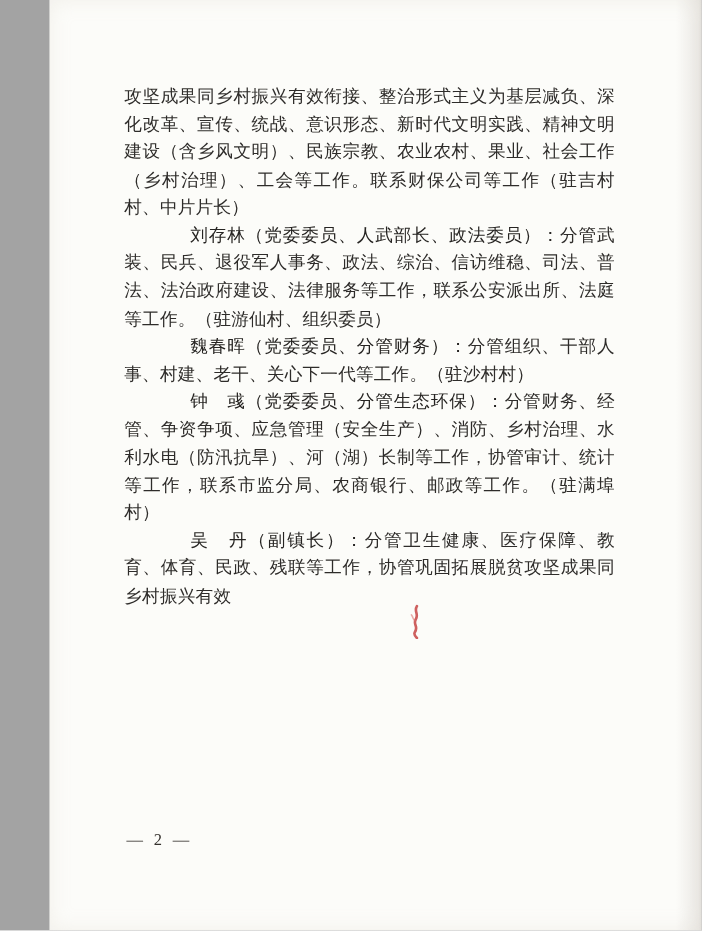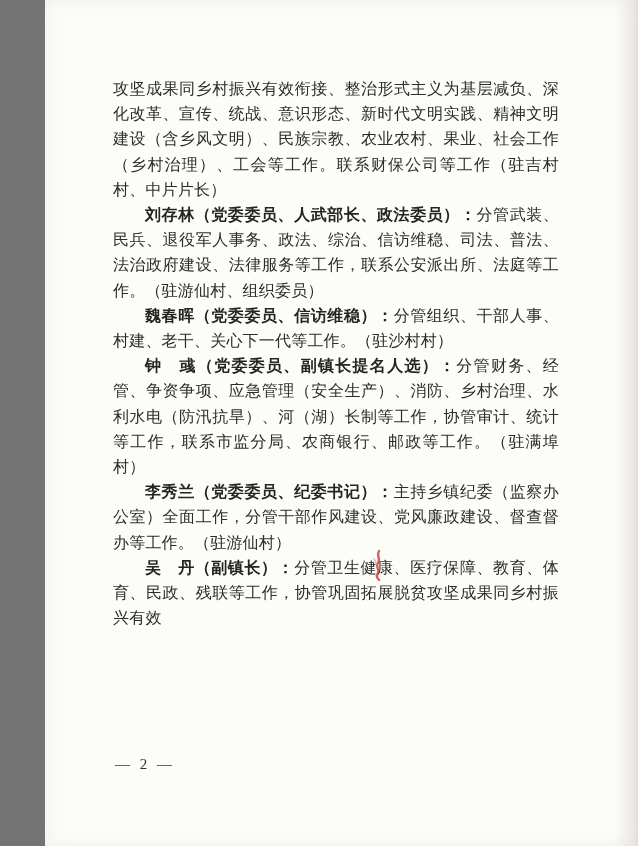--- a/index.html
+++ b/index.html
@@ -5,21 +5,21 @@
   html, body {
     margin: 0;
     padding: 0;
     background: #ffffff;
     font-family: "Liberation Serif", "DejaVu Serif", serif;
   }
   .screen {
     position: relative;
     width: 638px;
     height: 846px;
-    background: #737373;
+    background: #a3a3a3;
     overflow: hidden;
   }
   
   .paper {
     position: absolute;
     left: 45px;
     top: 0;
     width: 593px;
     height: 846px;
     background: linear-gradient(to right, #fcfcf9 0%, #fcfcf9 96%, #eceae6 99.5%, #e3e1dd 100%);
@@ -37,22 +37,23 @@
     letter-spacing: 0.2px;
   }
   .para {
     margin: 0;
     text-indent: 2em;
   }
   .para.no-indent {
     text-indent: 0;
   }
   .leader {
-    font-weight: bold;
+    font-weight: normal;
     color: #262422;
+    margin-left: 28px;
   }
   .body-text {
     font-weight: normal;
   }
   .page-footer {
     position: absolute;
     left: 70px;
     top: 756px;
     font-size: 15px;
     letter-spacing: 3px;
@@ -72,25 +73,24 @@
 <body>
 
 <div class="screen">
   <div class="paper">
 
     <div class="text-block">
       <p class="para no-indent"><span class="body-text">攻坚成果同乡村振兴有效衔接、整治形式主义为基层减负、深化改革、宣传、统战、意识形态、新时代文明实践、精神文明建设（含乡风文明）、民族宗教、农业农村、果业、社会工作（乡村治理）、工会等工作。联系财保公司等工作（驻吉村村、中片片长）</span></p>
 
       <p class="para"><span class="leader">刘存林（党委委员、人武部长、政法委员）：</span><span class="body-text">分管武装、民兵、退役军人事务、政法、综治、信访维稳、司法、普法、法治政府建设、法律服务等工作，联系公安派出所、法庭等工作。（驻游仙村、组织委员）</span></p>
 
-      <p class="para"><span class="leader">魏春晖（党委委员、信访维稳）：</span><span class="body-text">分管组织、干部人事、村建、老干、关心下一代等工作。（驻沙村村）</span></p>
+      <p class="para"><span class="leader">魏春晖（党委委员、分管财务）：</span><span class="body-text">分管组织、干部人事、村建、老干、关心下一代等工作。（驻沙村村）</span></p>
 
-      <p class="para"><span class="leader">钟　彧（党委委员、副镇长提名人选）：</span><span class="body-text">分管财务、经管、争资争项、应急管理（安全生产）、消防、乡村治理、水利水电（防汛抗旱）、河（湖）长制等工作，协管审计、统计等工作，联系市监分局、农商银行、邮政等工作。（驻满埠村）</span></p>
+      <p class="para"><span class="leader">钟　彧（党委委员、分管生态环保）：</span><span class="body-text">分管财务、经管、争资争项、应急管理（安全生产）、消防、乡村治理、水利水电（防汛抗旱）、河（湖）长制等工作，协管审计、统计等工作，联系市监分局、农商银行、邮政等工作。（驻满埠村）</span></p>
 
-      <p class="para"><span class="leader">李秀兰（党委委员、纪委书记）：</span><span class="body-text">主持乡镇纪委（监察办公室）全面工作，分管干部作风建设、党风廉政建设、督查督办等工作。（驻游仙村）</span></p>
 
 
 
       <p class="para"><span class="leader">吴　丹（副镇长）：</span><span class="body-text">分管卫生健康、医疗保障、教育、体育、民政、残联等工作，协管巩固拓展脱贫攻坚成果同乡村振兴有效</span></p>
     </div>
 
     <svg class="red-mark" viewBox="0 0 16 32" xmlns="http://www.w3.org/2000/svg">
       <path d="M9 2 C 6 7, 11 9, 8 14 C 5 19, 11 20, 7 26 C 6 28, 8 30, 9 31" fill="none" stroke="#c03130" stroke-width="2.4" stroke-linecap="round" opacity="0.85"></path>
       <path d="M4 10 C 6 12, 5 14, 7 15" fill="none" stroke="#d96a68" stroke-width="1.4" stroke-linecap="round" opacity="0.6"></path>
     </svg>

